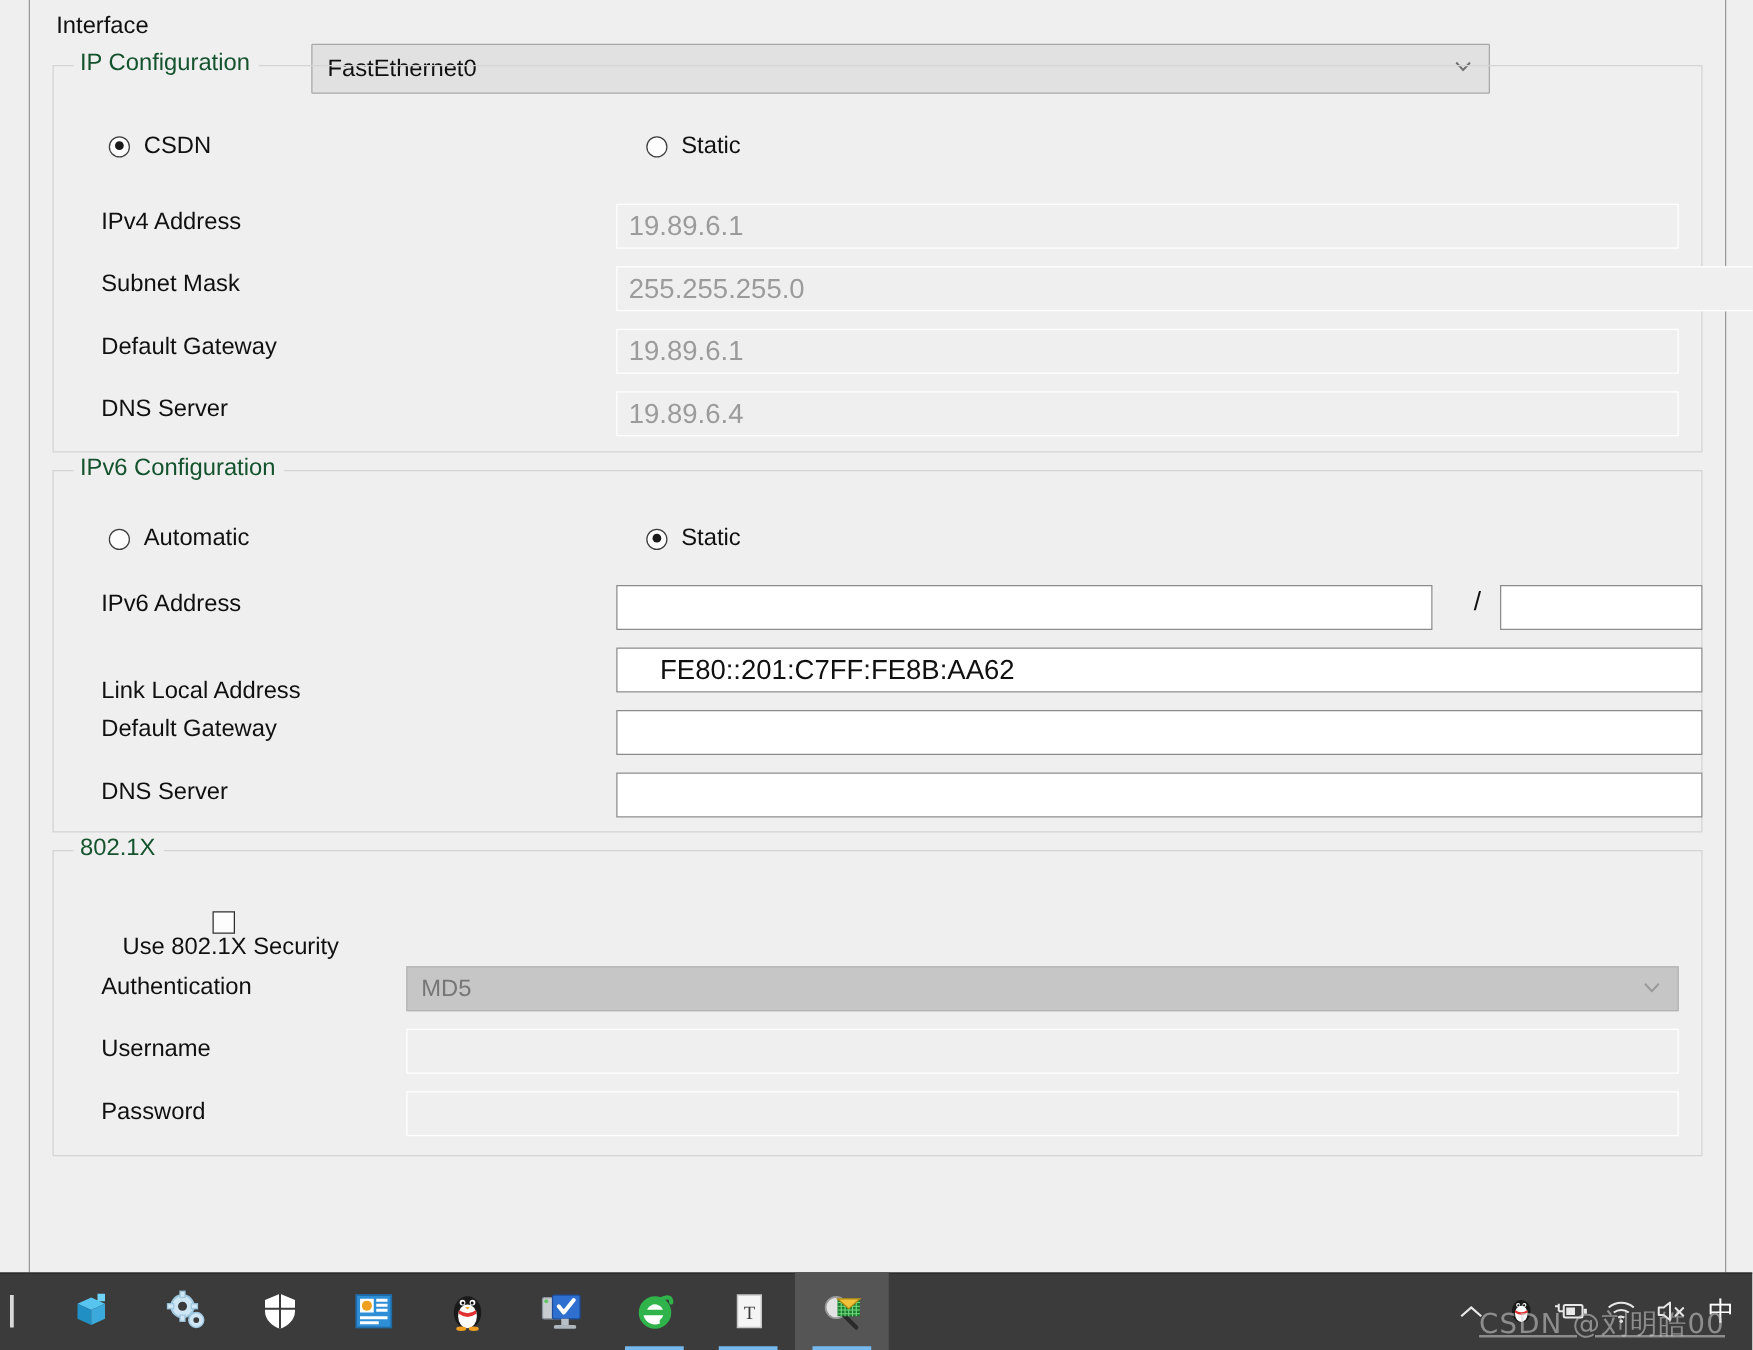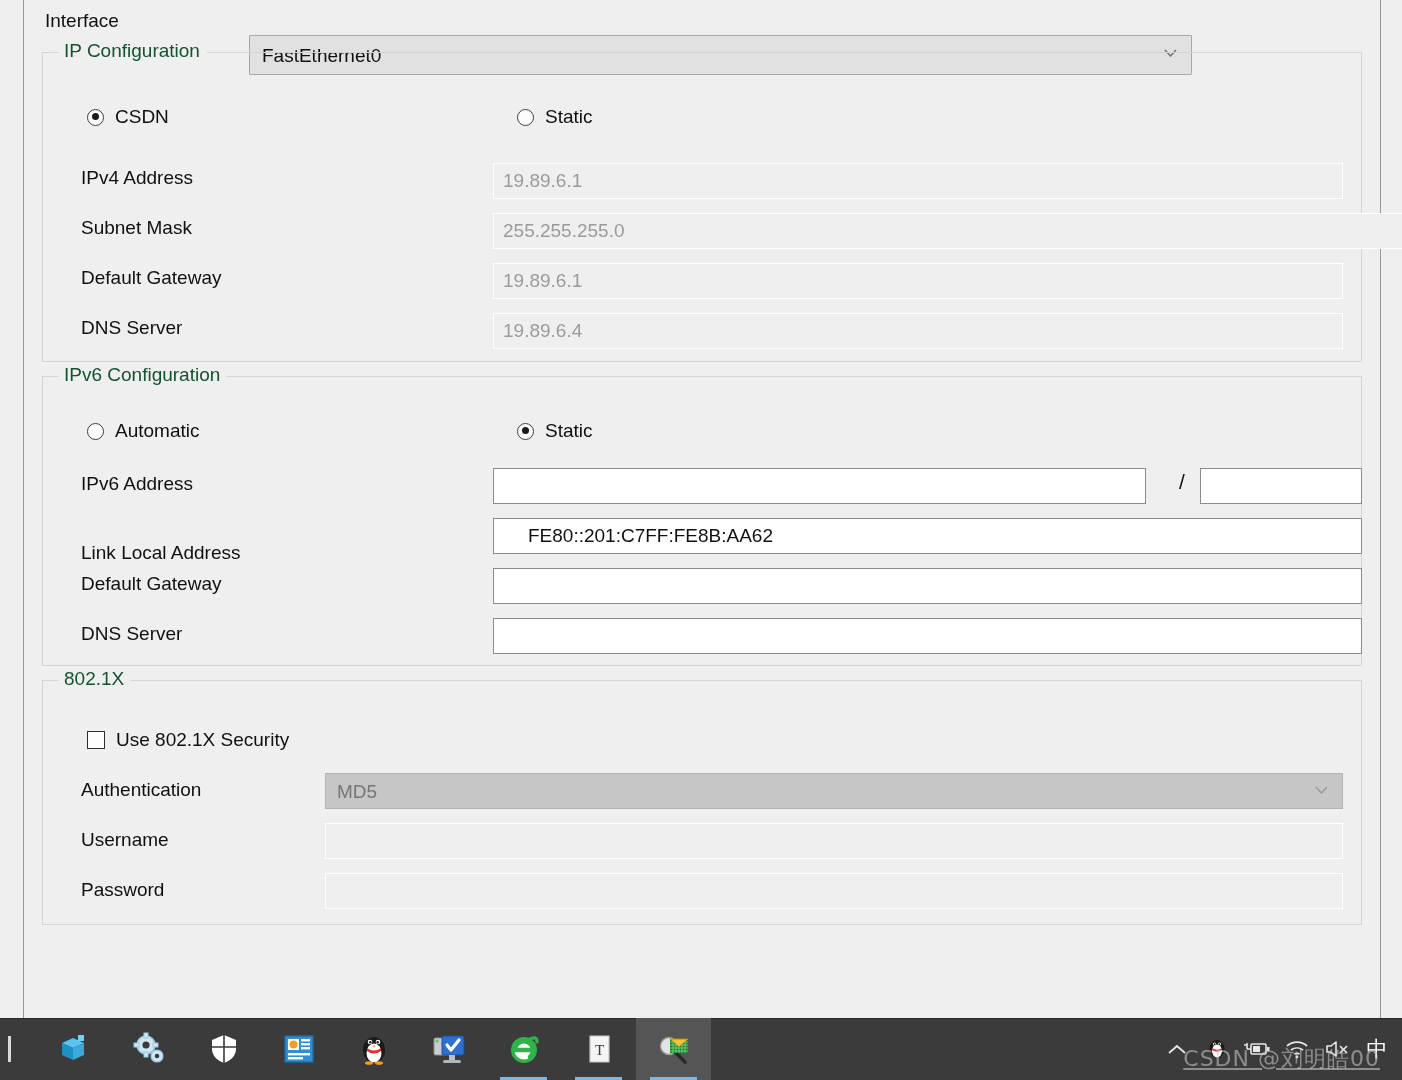--- a/index.html
+++ b/index.html
@@ -114,39 +114,40 @@
     margin-left: 11px;
     font-size: 19px;
     color: #101010;
   }
 
   
   .check-wrap {
     position: absolute;
     display: flex;
     align-items: center;
+    flex-direction: column;
   }
   .checkbox {
     width: 18px; height: 18px;
     border: 1.7px solid #2e2e2e;
     background: #fdfdfd;
     flex: 0 0 auto;
   }
   .check-label {
     margin-left: 11px;
     font-size: 19px;
     color: #101010;
   }
 
   
   .field {
     position: absolute;
     border: 1px solid #ffffff;
     background: #efefef;
-    font-size: 19px;
+    font-size: 22px;
     color: #9b9b9b;
     padding-left: 9px;
     line-height: 34px;
     height: 36px;
     overflow: hidden;
     white-space: nowrap;
   }
   .field.active {
     border: 1px solid #8b8b8b;
     background: #ffffff;

